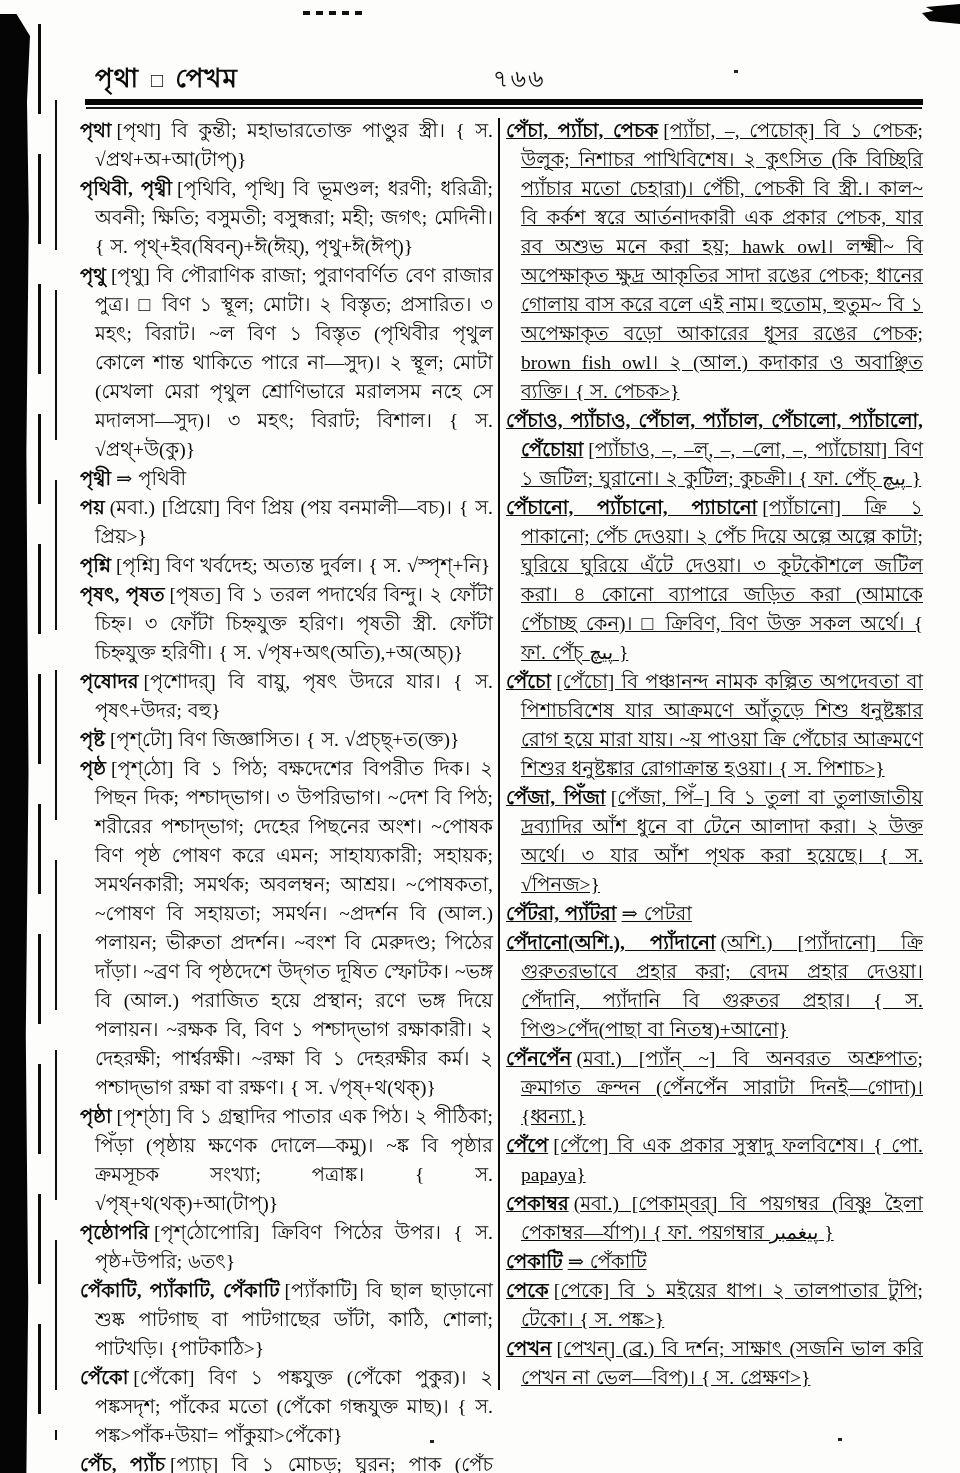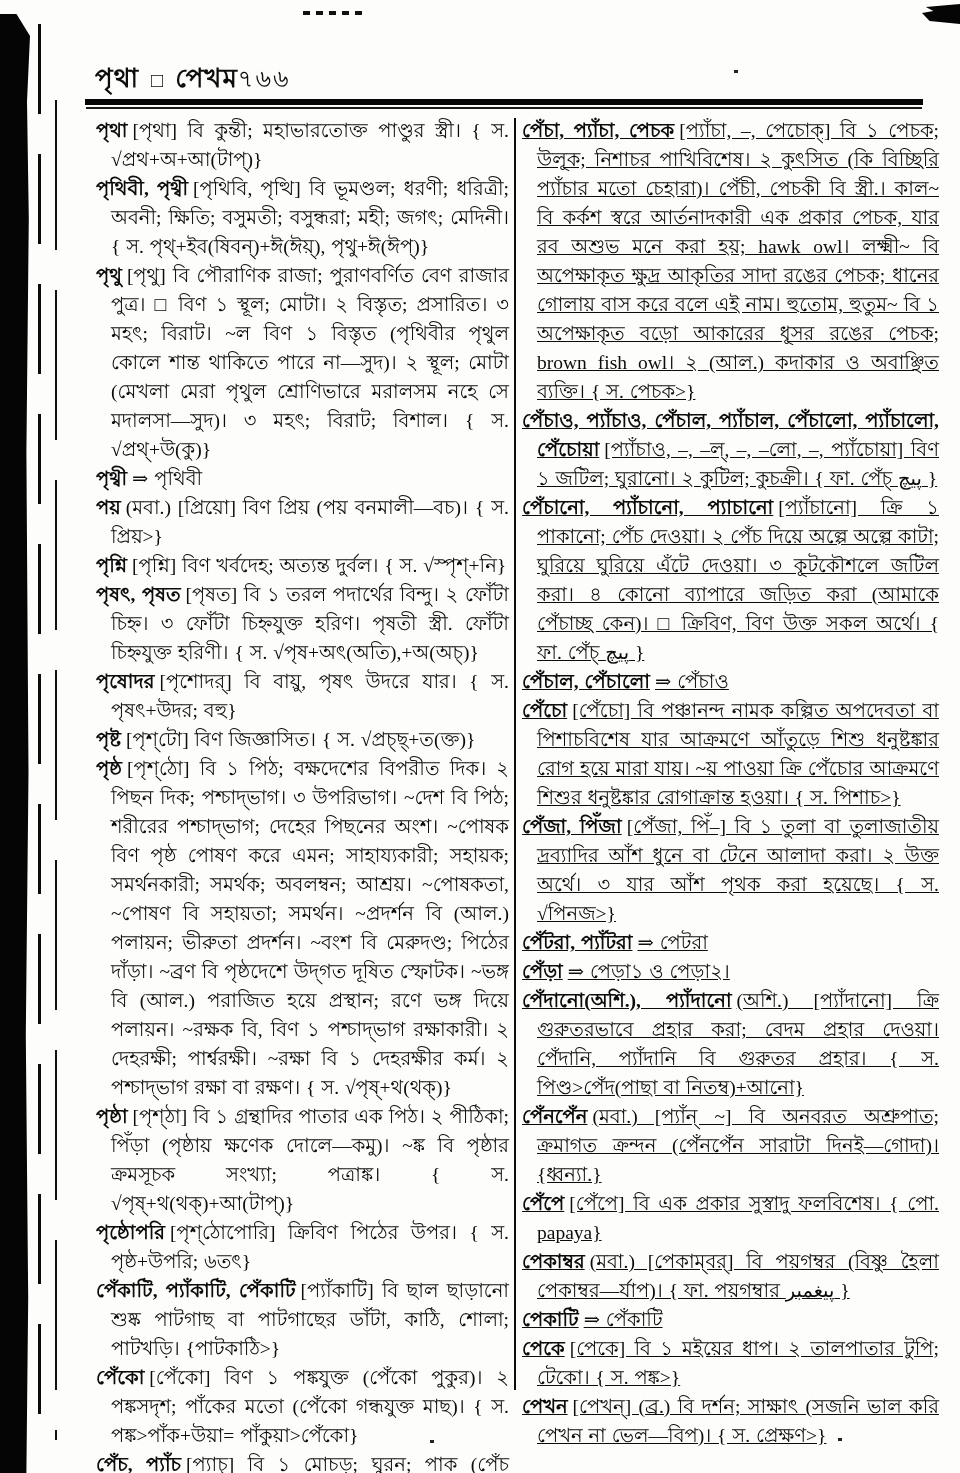--- a/index.html
+++ b/index.html
@@ -36,30 +36,30 @@
     background: repeating-linear-gradient(90deg, #111 0 7px, transparent 7px 13px);
   }
   .speck-dot { position: absolute; width: 4px; height: 3px; background: #222; }
   
   .header-row {
     position: absolute; left: 95px; top: 58px; width: 830px;
     display: flex; align-items: baseline;
   }
   .guide-words { font-weight: bold; font-size: 26px; letter-spacing: 1px; }
   .guide-sep { font-weight: normal; font-size: 20px; padding: 0 12px; }
-  .page-number { font-size: 24px; letter-spacing: 2px; }
+  .page-number { font-size: 24px; margin-left: 255px; letter-spacing: 2px; }
   .header-rule {
     position: absolute; left: 85px; top: 99px; width: 838px; height: 8px;
     background: #070707;
     border-bottom: 2px solid #fdfdfb;
     box-shadow: 0 3px 0 -1px #1a1a1a;
   }
   
   .columns {
-    position: absolute; left: 96px; top: 116px; width: 843px; height: 1290px;
+    position: absolute; left: 80px; top: 116px; width: 843px; height: 1290px;
     display: flex;
   }
   .col { width: 413px; }
   .col-right { width: 417px; text-decoration: underline; }
   .col-divider {
     width: 2px; background: #0c0c0c; margin: 2px 6px 16px 5px; flex: none;
   }
   .entry {
     font-size: 19.5px;
     line-height: 29px;
@@ -107,25 +107,23 @@
       <p class="entry"><span class="head">পৃষ্ঠোপরি</span><span class="body">[পৃশ্‌ঠোপোরি] ক্রিবিণ পিঠের উপর। { স. পৃষ্ঠ+উপরি; ৬তৎ}</span></p>
       <p class="entry"><span class="head">পেঁকাটি, প্যাঁকাটি, পেঁকাটি</span><span class="body">[প্যাঁকাটি] বি ছাল ছাড়ানো শুষ্ক পাটগাছ বা পাটগাছের ডাঁটা, কাঠি, শোলা; পাটখড়ি। {পাটকাঠি&gt;}</span></p>
       <p class="entry"><span class="head">পেঁকো</span><span class="body">[পেঁকো] বিণ ১ পঙ্কযুক্ত (পেঁকো পুকুর)। ২ পঙ্কসদৃশ; পাঁকের মতো (পেঁকো গন্ধযুক্ত মাছ)। { স. পঙ্ক&gt;পাঁক+উয়া= পাঁকুয়া&gt;পেঁকো}</span></p>
       <p class="entry"><span class="head">পেঁচ, প্যাঁচ</span><span class="body">[প্যাচ্] বি ১ মোচড়; ঘুরন; পাক (পেঁচ দেওয়া)। ২ স্ক্রু (পেঁচ আঁটা)। ৩ কূটকৌশল; চক্রান্ত (পেঁচে ফেলা)। ৪ জটিল সমস্যা (পড়েছি ভীষণ প্যাঁচে)। ৫ আঁকড়ে ধরার কায়দা (কুস্তির পেঁচ)। ৬ পরস্পর আক্রমণ বা জড়াজড়ি (ঘুড়ির পেঁচ)। { ফা. পেচ্ پیچ }</span></p>
     </div>
   <div class="col-divider"></div>
   <div class="col col-right">
       <p class="entry"><span class="head">পেঁচা, প্যাঁচা, পেচক</span><span class="body">[প্যাঁচা, –, পেচোক্] বি ১ পেচক; উলূক; নিশাচর পাখিবিশেষ। ২ কুৎসিত (কি বিচ্ছিরি প্যাঁচার মতো চেহারা)। পেঁচী, পেচকী বি স্ত্রী.। কাল~ বি কর্কশ স্বরে আর্তনাদকারী এক প্রকার পেচক, যার রব অশুভ মনে করা হয়; hawk owl। লক্ষ্মী~ বি অপেক্ষাকৃত ক্ষুদ্র আকৃতির সাদা রঙের পেচক; ধানের গোলায় বাস করে বলে এই নাম। হুতোম, হুতুম~ বি ১ অপেক্ষাকৃত বড়ো আকারের ধূসর রঙের পেচক; brown fish owl। ২ (আল.) কদাকার ও অবাঞ্ছিত ব্যক্তি। { স. পেচক&gt;}</span></p>
       <p class="entry"><span class="head">পেঁচাও, প্যাঁচাও, পেঁচাল, প্যাঁচাল, পেঁচালো, প্যাঁচালো, পেঁচোয়া</span><span class="body">[প্যাঁচাও, –, –ল্, –, –লো, –, প্যাঁচোয়া] বিণ ১ জটিল; ঘুরানো। ২ কুটিল; কুচক্রী। { ফা. পেঁচ্ پیچ }</span></p>
       <p class="entry"><span class="head">পেঁচানো, প্যাঁচানো, প্যাচানো</span><span class="body">[প্যাঁচানো] ক্রি ১ পাকানো; পেঁচ দেওয়া। ২ পেঁচ দিয়ে অল্পে অল্পে কাটা; ঘুরিয়ে ঘুরিয়ে এঁটে দেওয়া। ৩ কূটকৌশলে জটিল করা। ৪ কোনো ব্যাপারে জড়িত করা (আমাকে পেঁচাচ্ছ কেন)। □ ক্রিবিণ, বিণ উক্ত সকল অর্থে। { ফা. পেঁচ্ پیچ }</span></p>
-      <p class="entry"><span class="head">পেঁচাল, পেঁচালো</span><span class="body">⇒ পেঁচাও</span></p>
       <p class="entry"><span class="head">পেঁচো</span><span class="body">[পেঁচো] বি পঞ্চানন্দ নামক কল্পিত অপদেবতা বা পিশাচবিশেষ যার আক্রমণে আঁতুড়ে শিশু ধনুষ্টঙ্কার রোগ হয়ে মারা যায়। ~য় পাওয়া ক্রি পেঁচোর আক্রমণে শিশুর ধনুষ্টঙ্কার রোগাক্রান্ত হওয়া। { স. পিশাচ&gt;}</span></p>
       <p class="entry"><span class="head">পেঁজা, পিঁজা</span><span class="body">[পেঁজা, পিঁ–] বি ১ তুলা বা তুলাজাতীয় দ্রব্যাদির আঁশ ধুনে বা টেনে আলাদা করা। ২ উক্ত অর্থে। ৩ যার আঁশ পৃথক করা হয়েছে। { স. √পিনজ&gt;}</span></p>
       <p class="entry"><span class="head">পেঁটরা, প্যাঁটরা</span><span class="body">⇒ পেটরা</span></p>
-      <p class="entry"><span class="head">পেঁড়া</span><span class="body">⇒ পেড়া১ ও পেড়া২।</span></p>
       <p class="entry"><span class="head">পেঁদানো(অশি.), প্যাঁদানো</span><span class="body">(অশি.) [প্যাঁদানো] ক্রি গুরুতরভাবে প্রহার করা; বেদম প্রহার দেওয়া। পেঁদানি, প্যাঁদানি বি গুরুতর প্রহার। { স. পিণ্ড&gt;পেঁদ(পাছা বা নিতম্ব)+আনো}</span></p>
       <p class="entry"><span class="head">পেঁনপেঁন</span><span class="body">(মবা.) [প্যাঁন্ ~] বি অনবরত অশ্রুপাত; ক্রমাগত ক্রন্দন (পেঁনপেঁন সারাটা দিনই—গোদা)। {ধ্বন্যা.}</span></p>
       <p class="entry"><span class="head">পেঁপে</span><span class="body">[পেঁপে] বি এক প্রকার সুস্বাদু ফলবিশেষ। { পো. papaya}</span></p>
       <p class="entry"><span class="head">পেকাম্বর</span><span class="body">(মবা.) [পেকাম্‌বর্] বি পয়গম্বর (বিষ্ণু হৈলা পেকাম্বর—র্যাপ)। { ফা. পয়গম্বার پیغمبر }</span></p>
       <p class="entry"><span class="head">পেকাটি</span><span class="body">⇒ পেঁকাটি</span></p>
       <p class="entry"><span class="head">পেকে</span><span class="body">[পেকে] বি ১ মইয়ের ধাপ। ২ তালপাতার টুপি; টেকো। { স. পঙ্ক&gt;}</span></p>
       <p class="entry"><span class="head">পেখন</span><span class="body">[পেখন্] (ব্র.) বি দর্শন; সাক্ষাৎ (সজনি ভাল করি পেখন না ভেল—বিপ)। { স. প্রেক্ষণ&gt;}</span></p>
     </div>
 </div>
 

